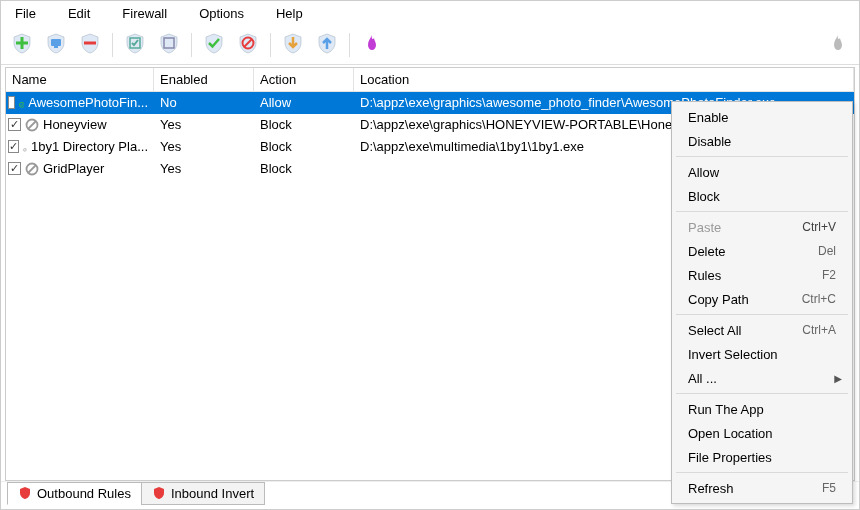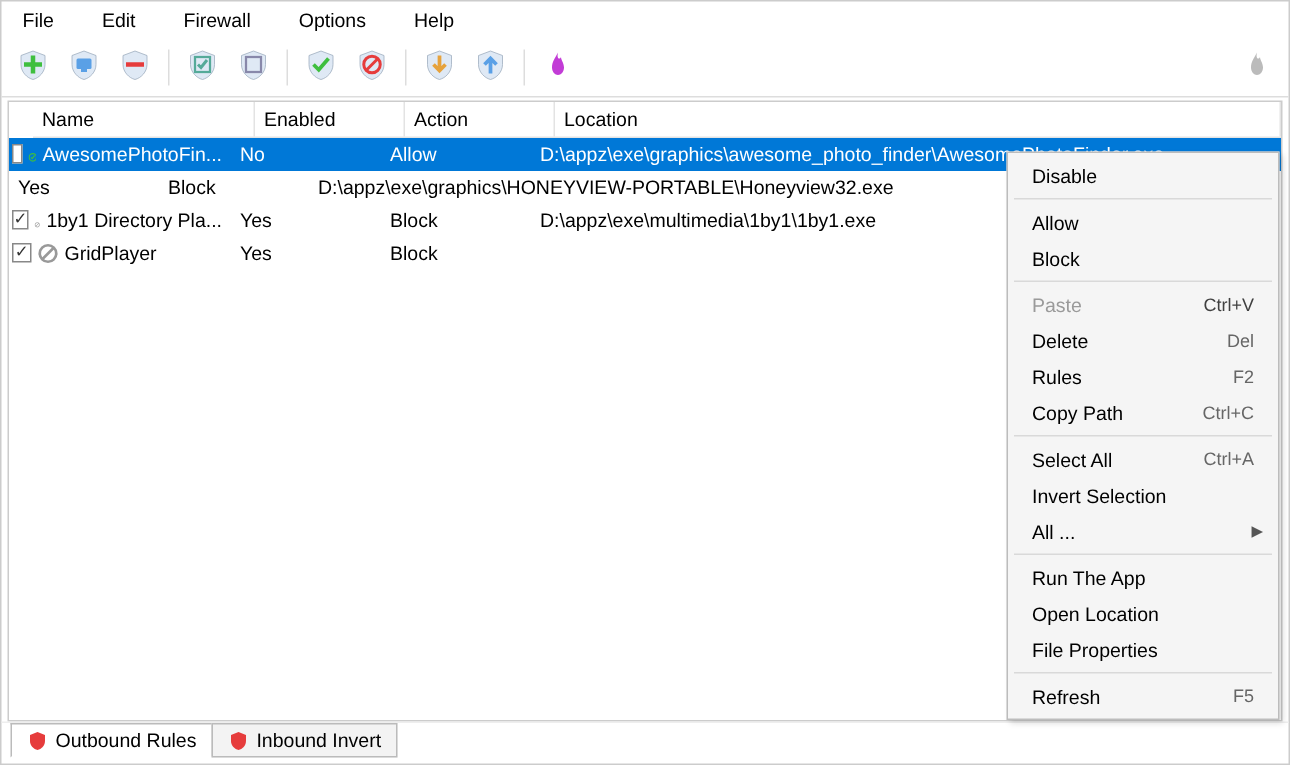--- a/index.html
+++ b/index.html
@@ -9,35 +9,35 @@
 .titlebar .app-icon { width: 16px; height: 16px; margin-right: 6px; }
 .titlebar .title { flex: 1; font-size: 13px; }
 .titlebar .winbtn { width: 46px; height: 32px; display: flex; align-items: center; justify-content: center; cursor: pointer; }
 .menubar { height: 24px; display: flex; align-items: center; padding: 0 6px; gap: 16px; }
 .menubar .menuitem { padding: 2px 8px; cursor: default; }
 .toolbar { height: 40px; display: flex; align-items: center; padding: 2px 6px; gap: 4px; border-bottom: 1px solid #ddd; }
 .toolbar .tb { width: 30px; height: 30px; display: flex; align-items: center; justify-content: center; border: 1px solid transparent; border-radius: 3px; cursor: pointer; }
 .toolbar .sep { width: 1px; height: 24px; background: #ddd; margin: 0 3px; }
 .toolbar .spacer { flex: 1; }
 .grid { flex: 1; overflow: hidden; display: flex; flex-direction: column; margin: 2px 4px 0 4px; border: 1px solid #ccc; }
-.grid-head { display: flex; height: 24px; background: #fff; border-bottom: 1px solid #e3e3e3; margin-left: 16px; }
+.grid-head { display: flex; height: 24px; background: #fff; border-bottom: 1px solid #e3e3e3; }
 .grid-head .col { border-right: 1px solid #e3e3e3; padding: 4px 6px; font-size: 13px; overflow: hidden; white-space: nowrap; }
 .grid-body { flex: 1; }
 .row { display: flex; height: 22px; align-items: center; border-bottom: 1px solid transparent; }
 .row.sel { background: #0078d7; color: #fff; }
 .row .cell { padding: 0 6px; overflow: hidden; white-space: nowrap; text-overflow: ellipsis; display: flex; align-items: center; gap: 4px; }
 .col-name { width: 148px; }
 .col-enabled { width: 100px; }
 .col-action { width: 100px; }
 .col-location { flex: 1; }
 .cb { width: 13px; height: 13px; border: 1px solid #888; background: #fff; display: inline-flex; align-items: center; justify-content: center; margin-left: -4px; }
 .cb.checked::after { content: "✓"; font-size: 11px; color: #333; line-height: 1; }
 .rule-icon { width: 14px; height: 14px; display: inline-block; }
 .tabs { height: 28px; display: flex; align-items: flex-end; padding: 0 6px 4px 6px; gap: 0; border-top: 1px solid #eee; }
-.tab { display: flex; align-items: flex-end; gap: 5px; padding: 3px 10px; border: 1px solid #bbb; background: #f3f3f3; font-size: 12px; cursor: pointer; margin-right: -1px; }
+.tab { display: flex; align-items: flex-start; gap: 5px; padding: 3px 10px; border: 1px solid #bbb; background: #f3f3f3; font-size: 12px; cursor: pointer; margin-right: -1px; }
 .tab.active { background: #fff; border-bottom-color: #fff; }
 .tab .tab-icon { width: 14px; height: 14px; }
 .ctxmenu { position: absolute; left: 670px; top: 100px; width: 182px; background: #f5f5f5; border: 1px solid #bcbcbc; box-shadow: 2px 2px 4px rgba(0,0,0,0.15); padding: 3px 2px; }
 .ctxmenu .mi { height: 24px; display: flex; align-items: center; padding: 0 20px 0 14px; cursor: default; position: relative; }
 .ctxmenu .mi.disabled { color: #9a9a9a; }
 .ctxmenu .mi .shortcut { position: absolute; right: 14px; color: #666; font-size: 12px; }
 .ctxmenu .mi.disabled .shortcut { color: #404040; }
 .ctxmenu .divider { height: 1px; background: #d9d9d9; margin: 3px 2px; }
 .ctxmenu .mi .sub { position: absolute; right: 8px; font-size: 10px; color: #555; }
 </style>
@@ -146,20 +146,28 @@
                 <circle cx="7" cy="7" r="6" fill="none" stroke="#3fbf3f" stroke-width="2"></circle>
                 <path d="M4 7 L6 9 L10 4" fill="none" stroke="#3fbf3f" stroke-width="2"></path>
               </svg></span>
             <span>AwesomePhotoFin...</span>
           </div>
           <div class="cell col-enabled">No</div>
           <div class="cell col-action">Allow</div>
           <div class="cell col-location">D:\appz\exe\graphics\awesome_photo_finder\AwesomePhotoFinder.exe</div>
         </div>
         <div class="row">
+          <div class="cell col-name">
+            <span class="cb checked"></span>
+            <span class="rule-icon"><svg viewBox="0 0 14 14">
+                <circle cx="7" cy="7" r="5.5" fill="none" stroke="#999" stroke-width="1.8"></circle>
+                <line x1="3" y1="11" x2="11" y2="3" stroke="#999" stroke-width="1.8"></line>
+              </svg></span>
+            <span>Honeyview</span>
+          </div>
           <div class="cell col-enabled">Yes</div>
           <div class="cell col-action">Block</div>
           <div class="cell col-location">D:\appz\exe\graphics\HONEYVIEW-PORTABLE\Honeyview32.exe</div>
         </div>
         <div class="row">
           <div class="cell col-name">
             <span class="cb checked"></span>
             <span class="rule-icon"><svg viewBox="0 0 14 14">
                 <circle cx="7" cy="7" r="5.5" fill="none" stroke="#999" stroke-width="1.8"></circle>
                 <line x1="3" y1="11" x2="11" y2="3" stroke="#999" stroke-width="1.8"></line>
@@ -195,20 +203,23 @@
     <div class="tab">
       <span class="tab-icon"><svg viewBox="0 0 14 14">
             <path d="M7 1 L12 3 V7 C12 10 9.5 12.5 7 13 C4.5 12.5 2 10 2 7 V3 Z" fill="#e63c3c"></path>
           </svg></span>
       <span>Inbound Invert</span>
     </div>
   </div>
 
   <div class="ctxmenu">
     <div class="mi">
+        <span>Enable</span>
+      </div>
+    <div class="mi">
         <span>Disable</span>
       </div>
     <div class="divider"></div>
     <div class="mi">
         <span>Allow</span>
       </div>
     <div class="mi">
         <span>Block</span>
       </div>
     <div class="divider"></div>

